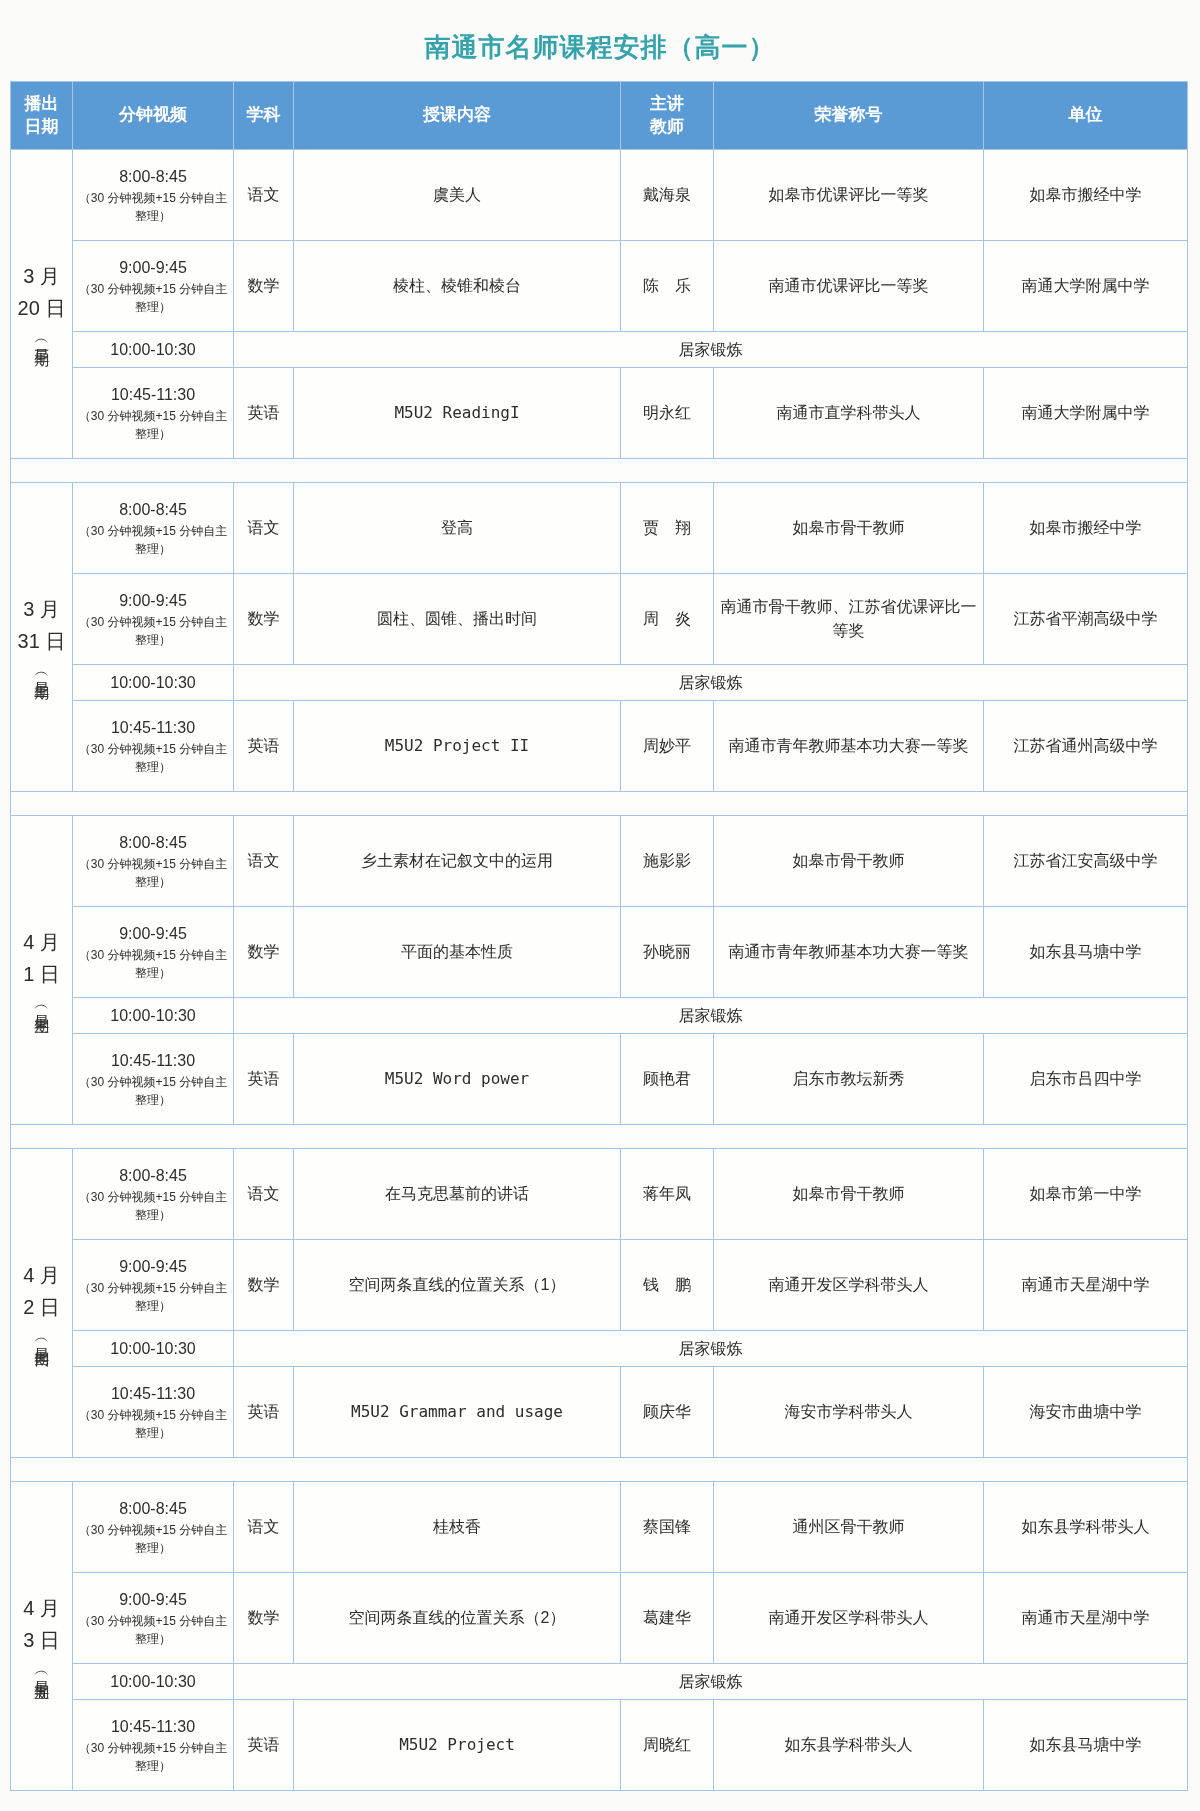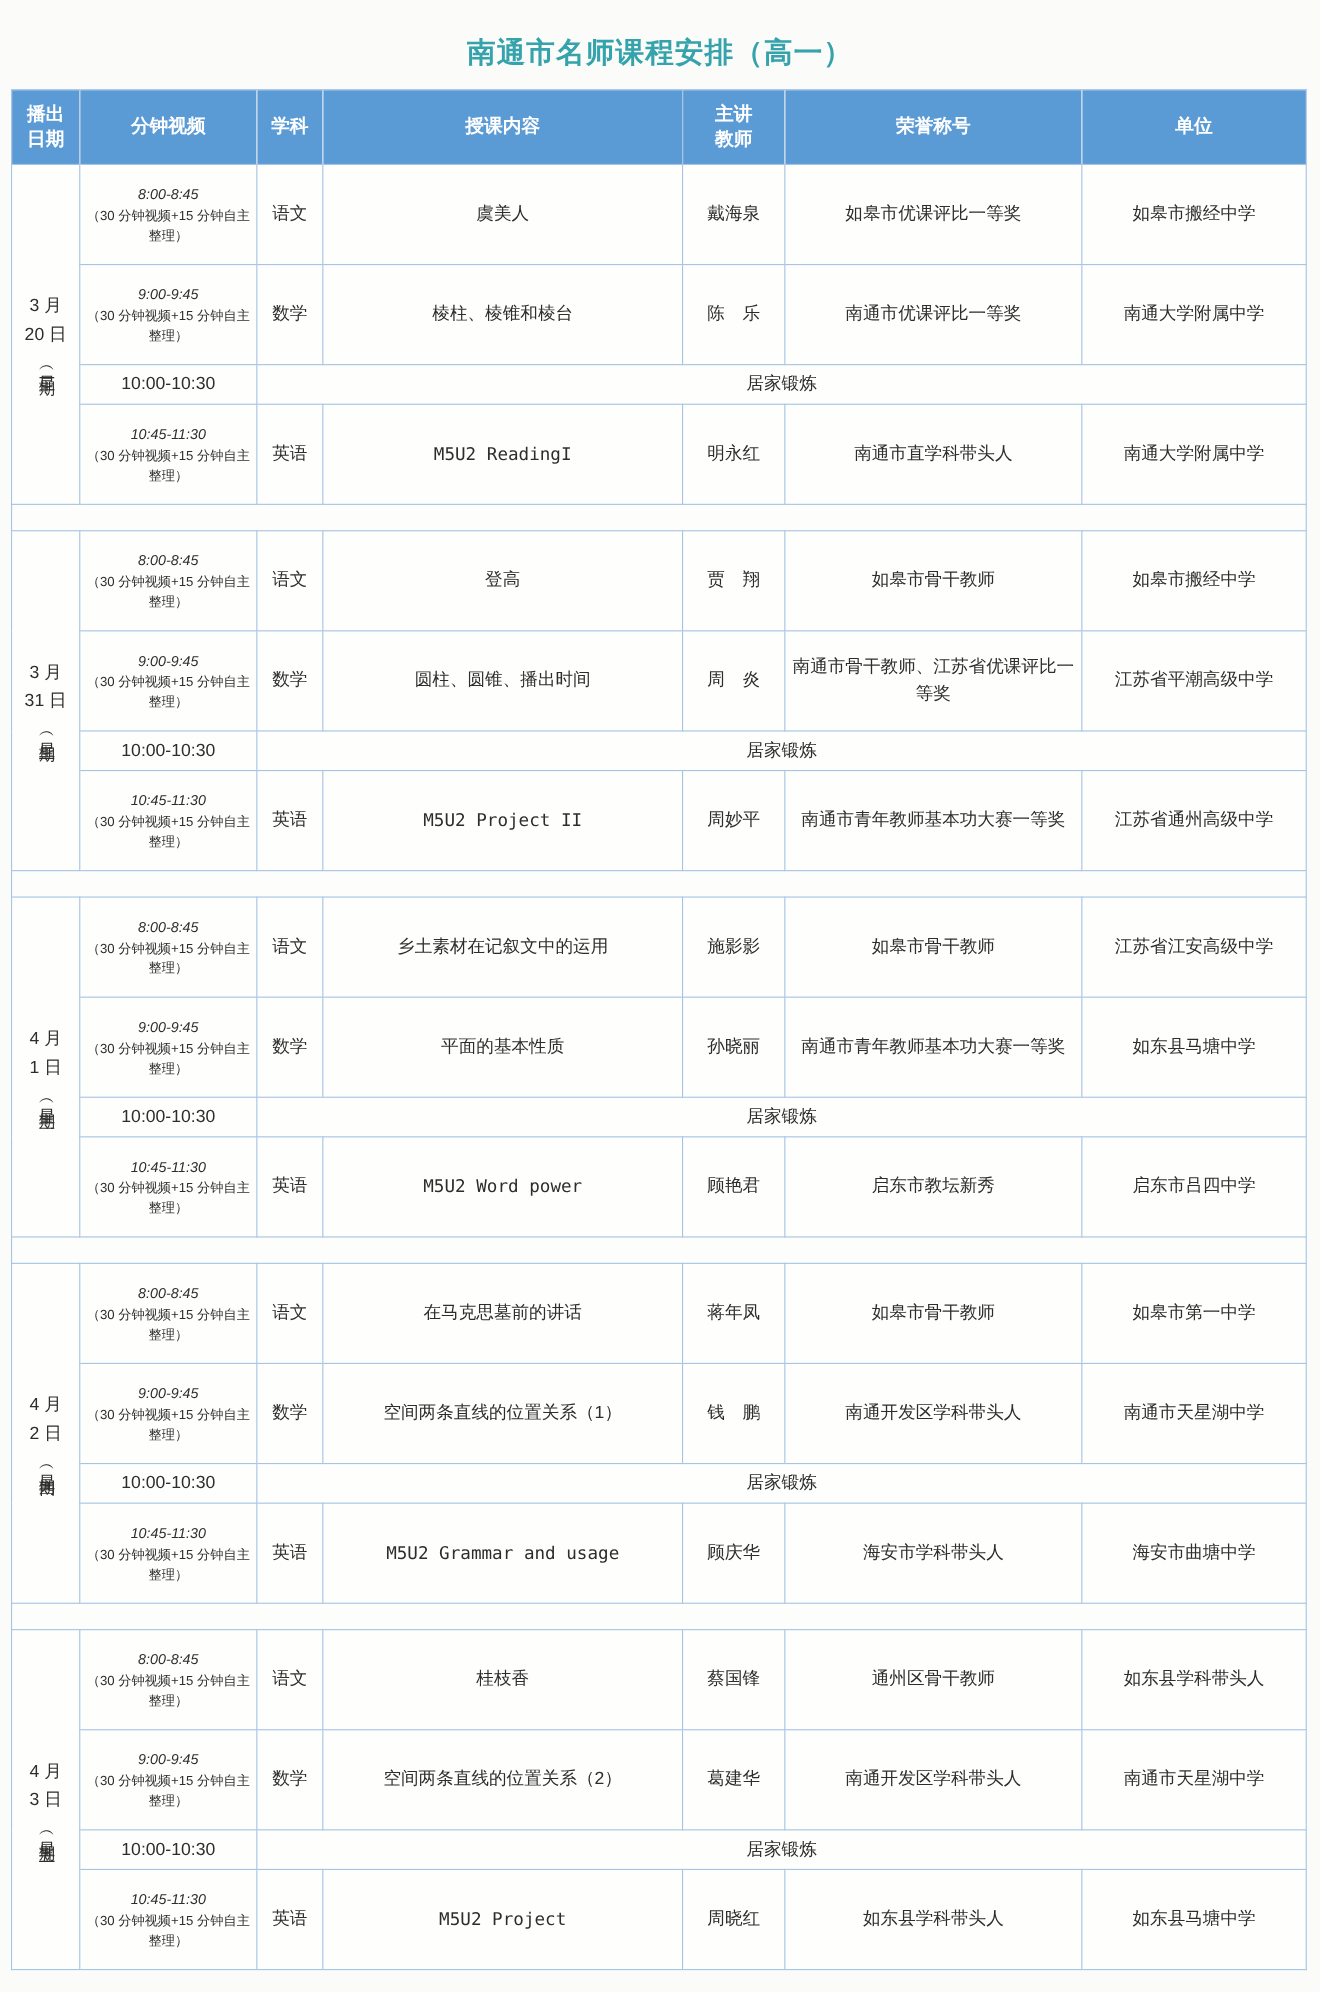--- a/index.html
+++ b/index.html
@@ -40,24 +40,24 @@
     font-weight:bold;
     font-size:17px;
     white-space:pre-line;
     line-height:1.3;
   }
   tr.big{height:91px;}
   tr.small{height:36px;}
   tr.gap{height:24px;}
   tr.gap td{background:#fdfdfc;padding:0;}
   td{background:#fefefc;}
-  .time{font-size:13px;font-style:italic;}
+  .time{font-size:16px;}
   .note{font-size:12px;}
   .datecell{vertical-align:middle;}
-  .md{line-height:1.6;white-space:nowrap;font-size:16px;}
+  .md{line-height:1.6;white-space:nowrap;font-size:20px;}
   .week{
     writing-mode:vertical-rl;
     margin:10px auto 0 auto;
     letter-spacing:3px;
     font-size:15px;
   }
   .mono{font-family:"DejaVu Sans Mono","Liberation Sans",monospace;}
   .exercise{font-size:16px;}
 </style>
 </head>

